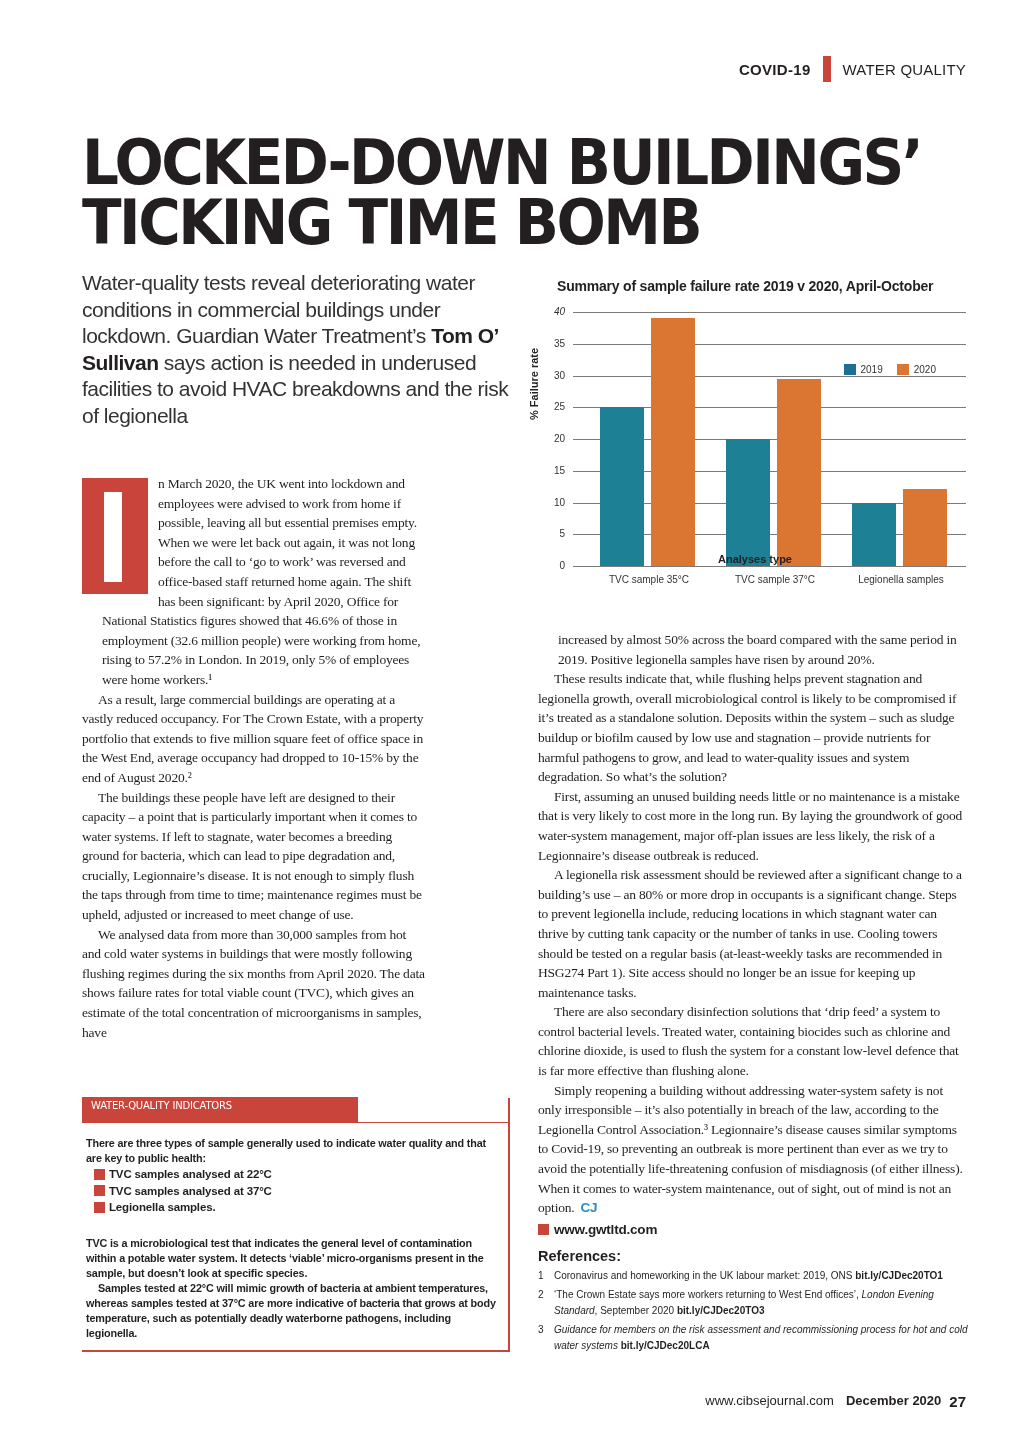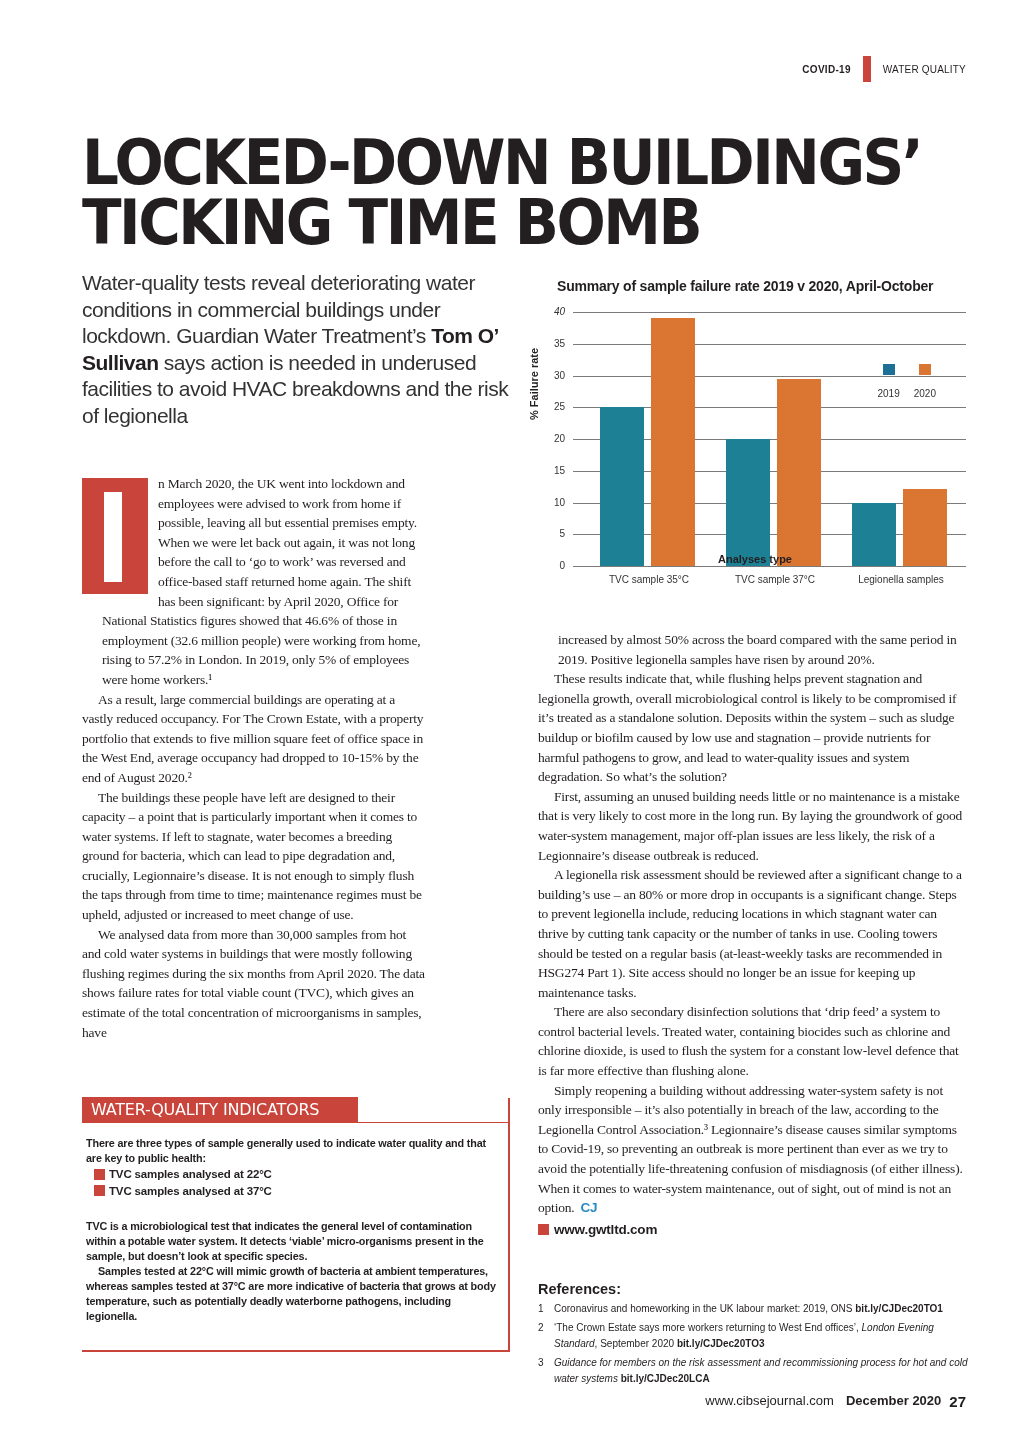--- a/index.html
+++ b/index.html
@@ -1,19 +1,19 @@
 <!DOCTYPE html>
 <html><head>
 <meta charset="utf-8">
 <style>
   * { box-sizing: border-box; margin: 0; padding: 0; }
   html, body { width: 1024px; height: 1448px; background: #ffffff; overflow: hidden; }
   body { position: relative; font-family: "Liberation Serif", serif; color: #231f20; }
 
-  .section-tag { position: absolute; top: 56px; right: 58px; display: flex; align-items: center; font-family: "Liberation Sans", sans-serif; font-size: 10px; margin-left: 8px; }
+  .section-tag { position: absolute; top: 56px; right: 58px; display: flex; align-items: center; font-family: "Liberation Sans", sans-serif; font-size: 15px; margin-left: 8px; }
   .section-tag .tag-main { font-weight: bold; letter-spacing: 0.3px; }
   .section-tag .tag-bar { display: inline-block; width: 8px; height: 26px; background: #c9443a; margin: 0 12px 0 12px; }
   .section-tag .tag-sub { font-weight: normal; letter-spacing: 0.2px; }
 
   .headline { position: absolute; left: 82px; top: 132px; width: 900px; font-family: "DejaVu Sans", sans-serif; font-weight: bold; font-size: 58px; line-height: 56px; letter-spacing: -2.5px; color: #231f20; transform: scaleY(1.08); transform-origin: top left; }
   .headline div { white-space: nowrap; }
 
   .standfirst { position: absolute; left: 82px; top: 270px; width: 430px; font-family: "Liberation Sans", sans-serif; font-size: 21px; line-height: 26.5px; color: #333; font-weight: normal; letter-spacing: -0.5px; }
   .standfirst b { font-weight: bold; color: #231f20; }
 
@@ -24,42 +24,42 @@
   .col-left { position: absolute; left: 82px; top: 474px; width: 345px; }
   .dropcap { float: left; width: 66px; height: 116px; background: #c9443a; margin: 4px 10px 0 0; position: relative; }
   .dropcap span { position: absolute; left: 22px; top: 14px; width: 18px; height: 90px; background: #ffffff; }
 
   .col-right { position: absolute; left: 538px; top: 630px; width: 428px; }
   .col-right .cj { font-family: "Liberation Sans", sans-serif; font-weight: bold; color: #2b8bc4; margin-left: 6px; }
   .col-right .weblink { font-family: "Liberation Sans", sans-serif; font-weight: bold; font-size: 13.5px; text-indent: 0; margin-top: 2px; display: flex; align-items: center; }
   .col-right .weblink .sq { display: inline-block; width: 11px; height: 11px; background: #c9443a; margin-right: 5px; }
 
   .references { position: absolute; left: 538px; top: 1248px; width: 430px; font-family: "Liberation Sans", sans-serif; }
-  .references h3 { font-size: 14.5px; font-weight: bold; margin-bottom: 4px; color: #231f20; margin-top: 33px; }
+  .references h3 { font-size: 14.5px; font-weight: bold; margin-bottom: 4px; color: #231f20; }
   .ref-item { display: flex; font-size: 10px; line-height: 16px; margin-bottom: 3px; color: #231f20; }
   .ref-item .num { width: 16px; flex: none; }
   .ref-item .link { font-weight: bold; }
   .ref-item i { font-style: italic; }
 
   .chart { position: absolute; left: 530px; top: 270px; width: 450px; height: 350px; }
   .chart-title { position: absolute; left: 27px; top: 8px; font-family: "Liberation Sans", sans-serif; font-weight: bold; font-size: 14px; color: #231f20; letter-spacing: -0.2px; white-space: nowrap; }
   .plot { position: absolute; left: 43px; top: 42px; width: 393px; height: 254px; }
   .gridline { position: absolute; left: 0; right: 0; height: 1px; background: #7b7b7b; }
   .ytick { position: absolute; left: -34px; width: 26px; text-align: right; font-family: "Liberation Sans", sans-serif; font-size: 10px; color: #333; transform: translateY(-6px); }
   .bar { position: absolute; bottom: 0; width: 44px; }
   .xtick { position: absolute; top: 262px; font-family: "Liberation Sans", sans-serif; font-size: 10px; color: #333; text-align: center; width: 120px; transform: translateX(-60px); white-space: nowrap; }
   .xlabel { position: absolute; left: 0; right: 0; top: 283px; text-align: center; font-family: "Liberation Sans", sans-serif; font-size: 11px; font-weight: bold; color: #231f20; }
   .ylabel { position: absolute; left: -2px; top: 150px; font-family: "Liberation Sans", sans-serif; font-weight: bold; font-size: 11px; color: #231f20; transform: rotate(-90deg); transform-origin: left top; white-space: nowrap; }
   .legend { position: absolute; right: 30px; top: 52px; display: flex; gap: 14px; font-family: "Liberation Sans", sans-serif; font-size: 10px; color: #333; }
-  .legend-item { display: flex; align-items: center; gap: 13px; flex-direction: column; }
+  .legend-item { display: flex; align-items: center; gap: 5px; }
   .legend-swatch { width: 12px; height: 11px; display: inline-block; }
 
   .box { position: absolute; left: 82px; top: 1098px; width: 428px; height: 254px; border-right: 2px solid #c9443a; border-bottom: 2px solid #c9443a; }
   .box-top-line { position: absolute; left: 276px; top: 1122px; width: 234px; height: 1px; background: #c9443a; }
-  .box-header { position: absolute; left: 82px; top: 1097px; width: 276px; height: 26px; background: #c9443a; color: #fff; font-family: "DejaVu Sans", sans-serif; font-size: 16px; letter-spacing: -0.2px; padding: 3px 0 0 9px; font-weight: normal; }
+  .box-header { position: absolute; left: 82px; top: 1097px; width: 276px; height: 26px; background: #c9443a; color: #fff; font-family: "DejaVu Sans", sans-serif; font-size: 10px; letter-spacing: -0.2px; padding: 3px 0 0 9px; font-weight: normal; }
   .box-body { position: absolute; left: 86px; top: 1136px; width: 418px; font-family: "Liberation Sans", sans-serif; font-weight: bold; font-size: 10.8px; line-height: 15px; color: #231f20; letter-spacing: -0.15px; }
   .box-body .bullet { display: flex; align-items: center; font-size: 11.5px; line-height: 16.5px; padding-left: 8px; }
   .box-body .bullet .sq { display: inline-block; width: 11px; height: 11px; background: #c9443a; margin-right: 4px; flex: none; }
   .box-body .para2 { margin-top: 20px; }
   .box-body .indent { text-indent: 12px; }
 
   .footer { position: absolute; right: 58px; top: 1393px; font-family: "Liberation Sans", sans-serif; font-size: 13px; color: #231f20; display: flex; gap: 12px; }
   .footer .date { font-weight: bold; }
   .footer .page { font-weight: bold; font-size: 15px; margin-left: -4px; text-align: center; }
 </style>
@@ -171,20 +171,24 @@
 <div class="box-body">
   <div>There are three types of sample generally used to indicate water quality and that are key to public health:</div>
   <div class="bullet">
       <span class="sq"></span>
       <span>TVC samples analysed at 22°C</span>
     </div>
   <div class="bullet">
       <span class="sq"></span>
       <span>TVC samples analysed at 37°C</span>
     </div>
+  <div class="bullet">
+      <span class="sq"></span>
+      <span>Legionella samples.</span>
+    </div>
   <div class="para2">TVC is a microbiological test that indicates the general level of contamination within a potable water system. It detects ‘viable’ micro-organisms present in the sample, but doesn’t look at specific species.</div>
   <div class="indent">Samples tested at 22°C will mimic growth of bacteria at ambient temperatures, whereas samples tested at 37°C are more indicative of bacteria that grows at body temperature, such as potentially deadly waterborne pathogens, including legionella.</div>
 </div>
 
 <div class="footer">
   <span>www.cibsejournal.com</span>
   <span class="date">December 2020</span>
   <span class="page">27</span>
 </div>
 

